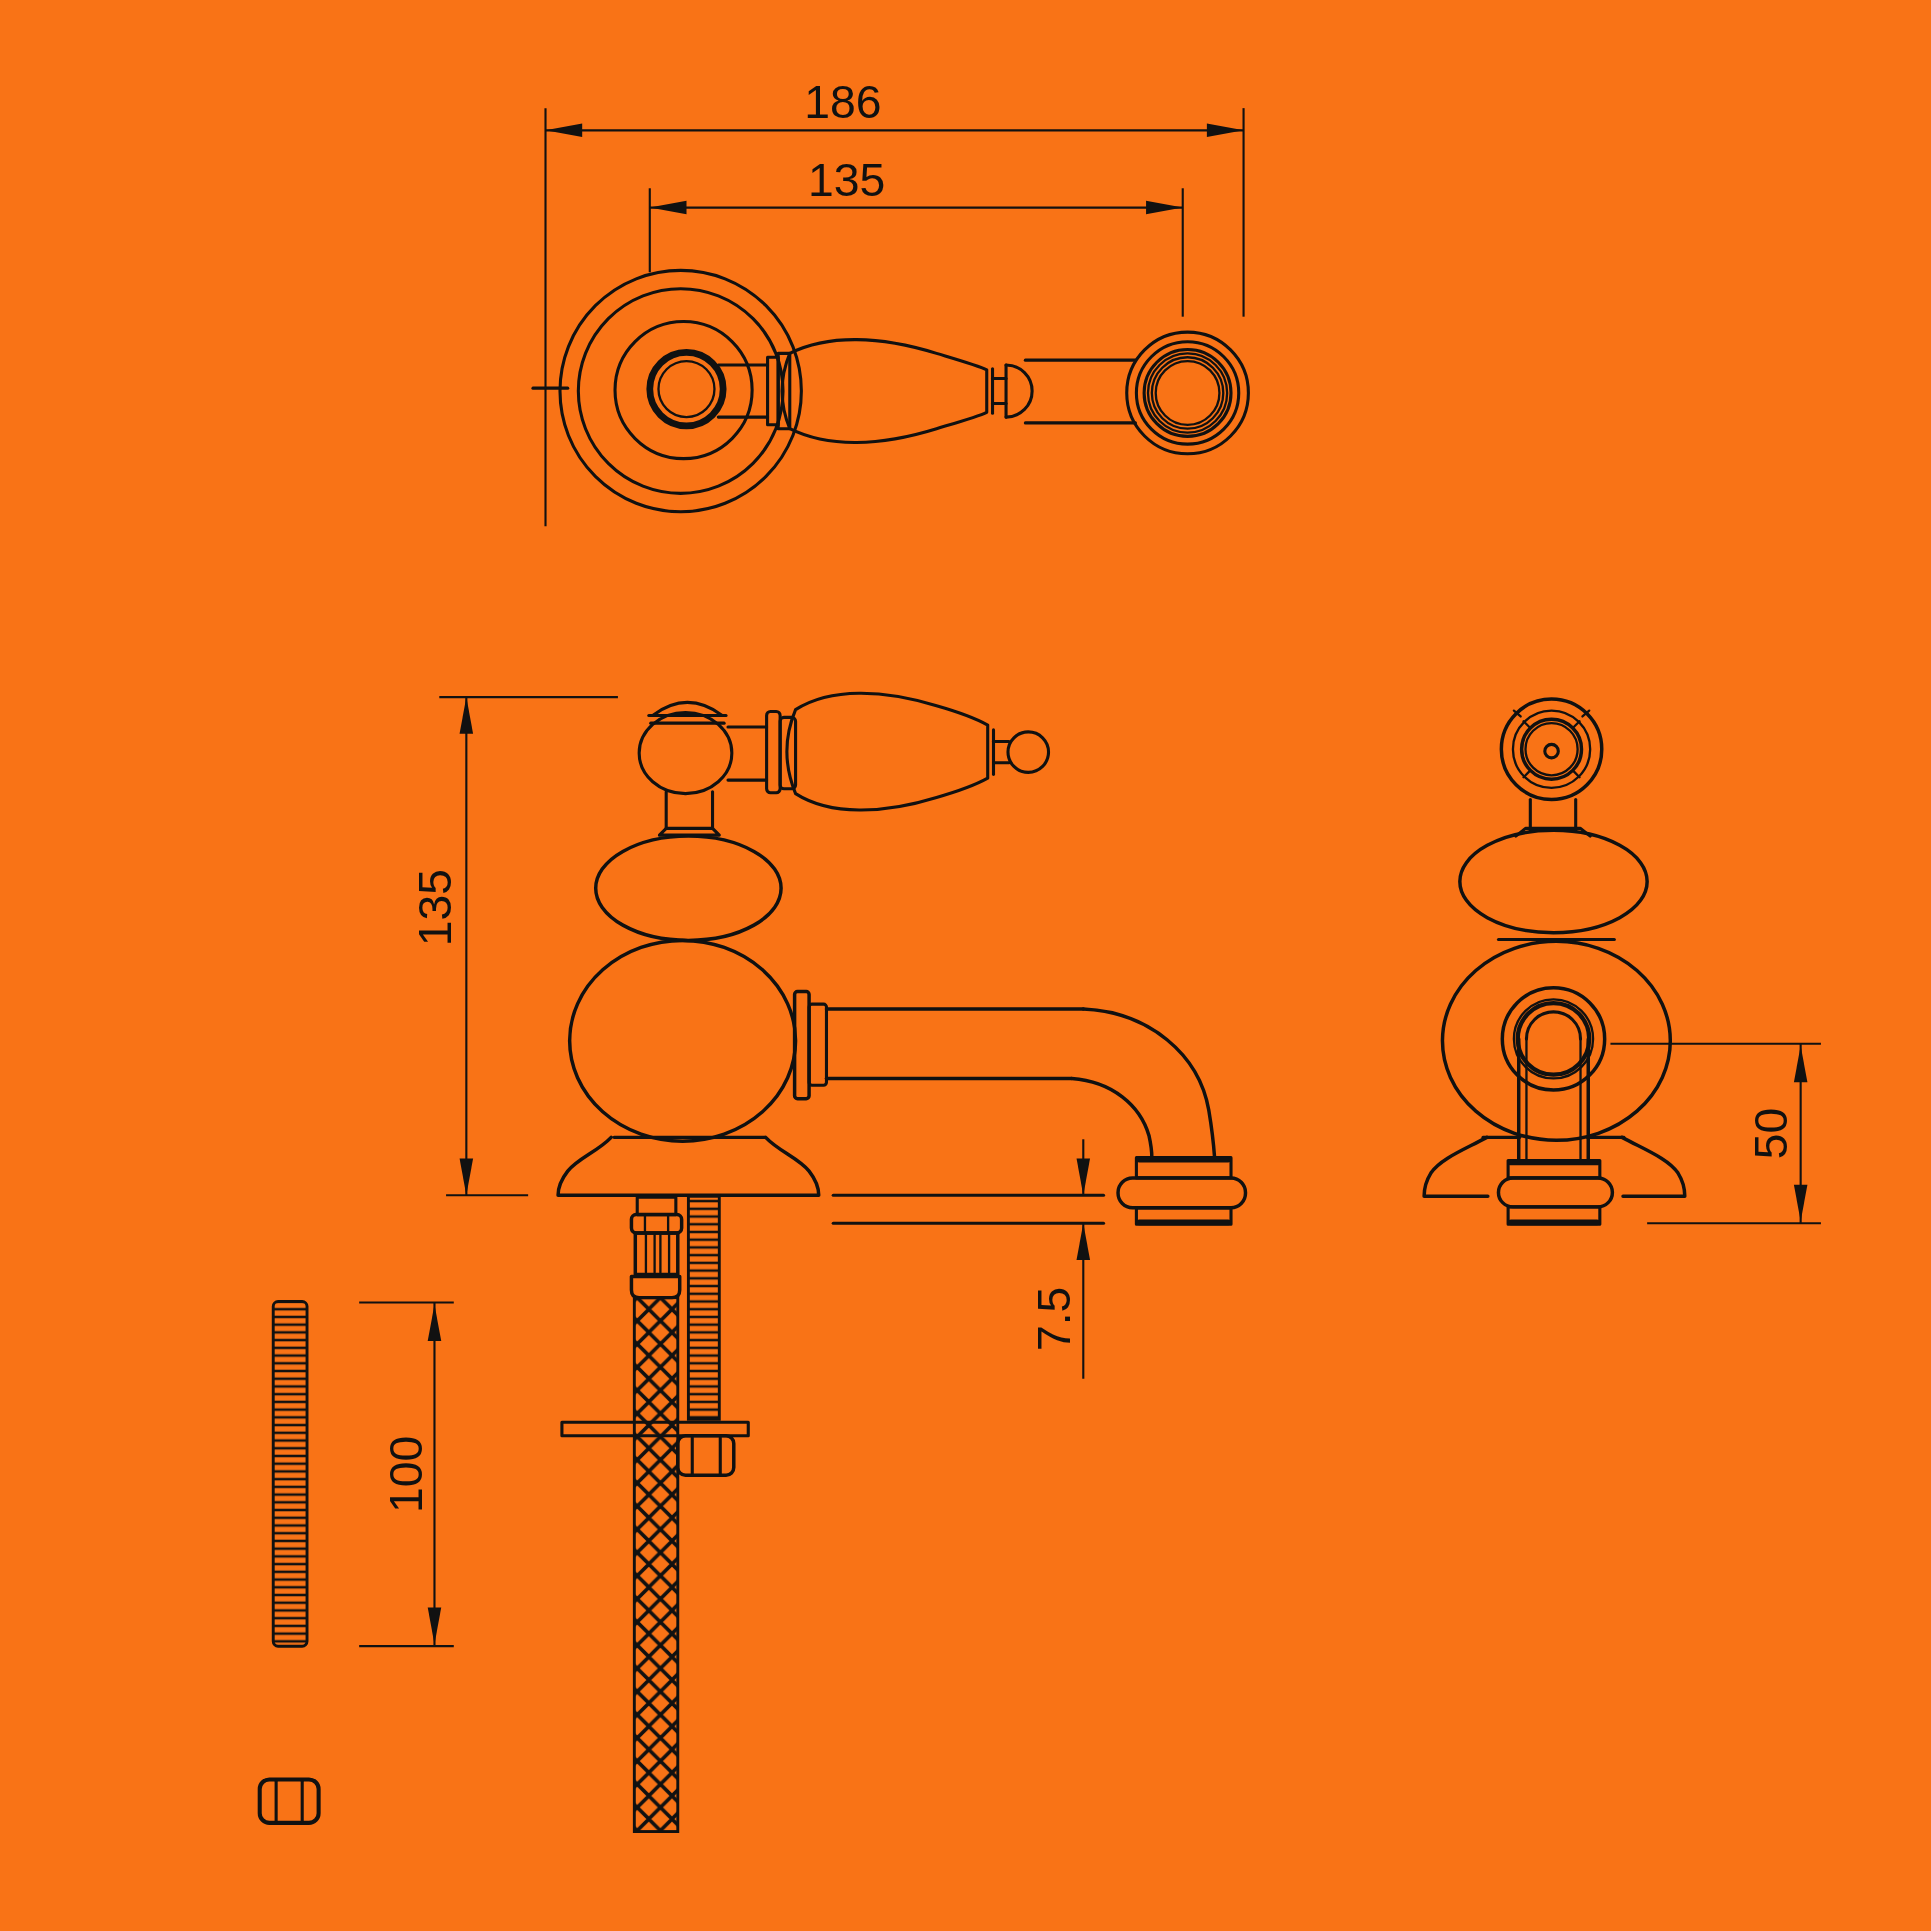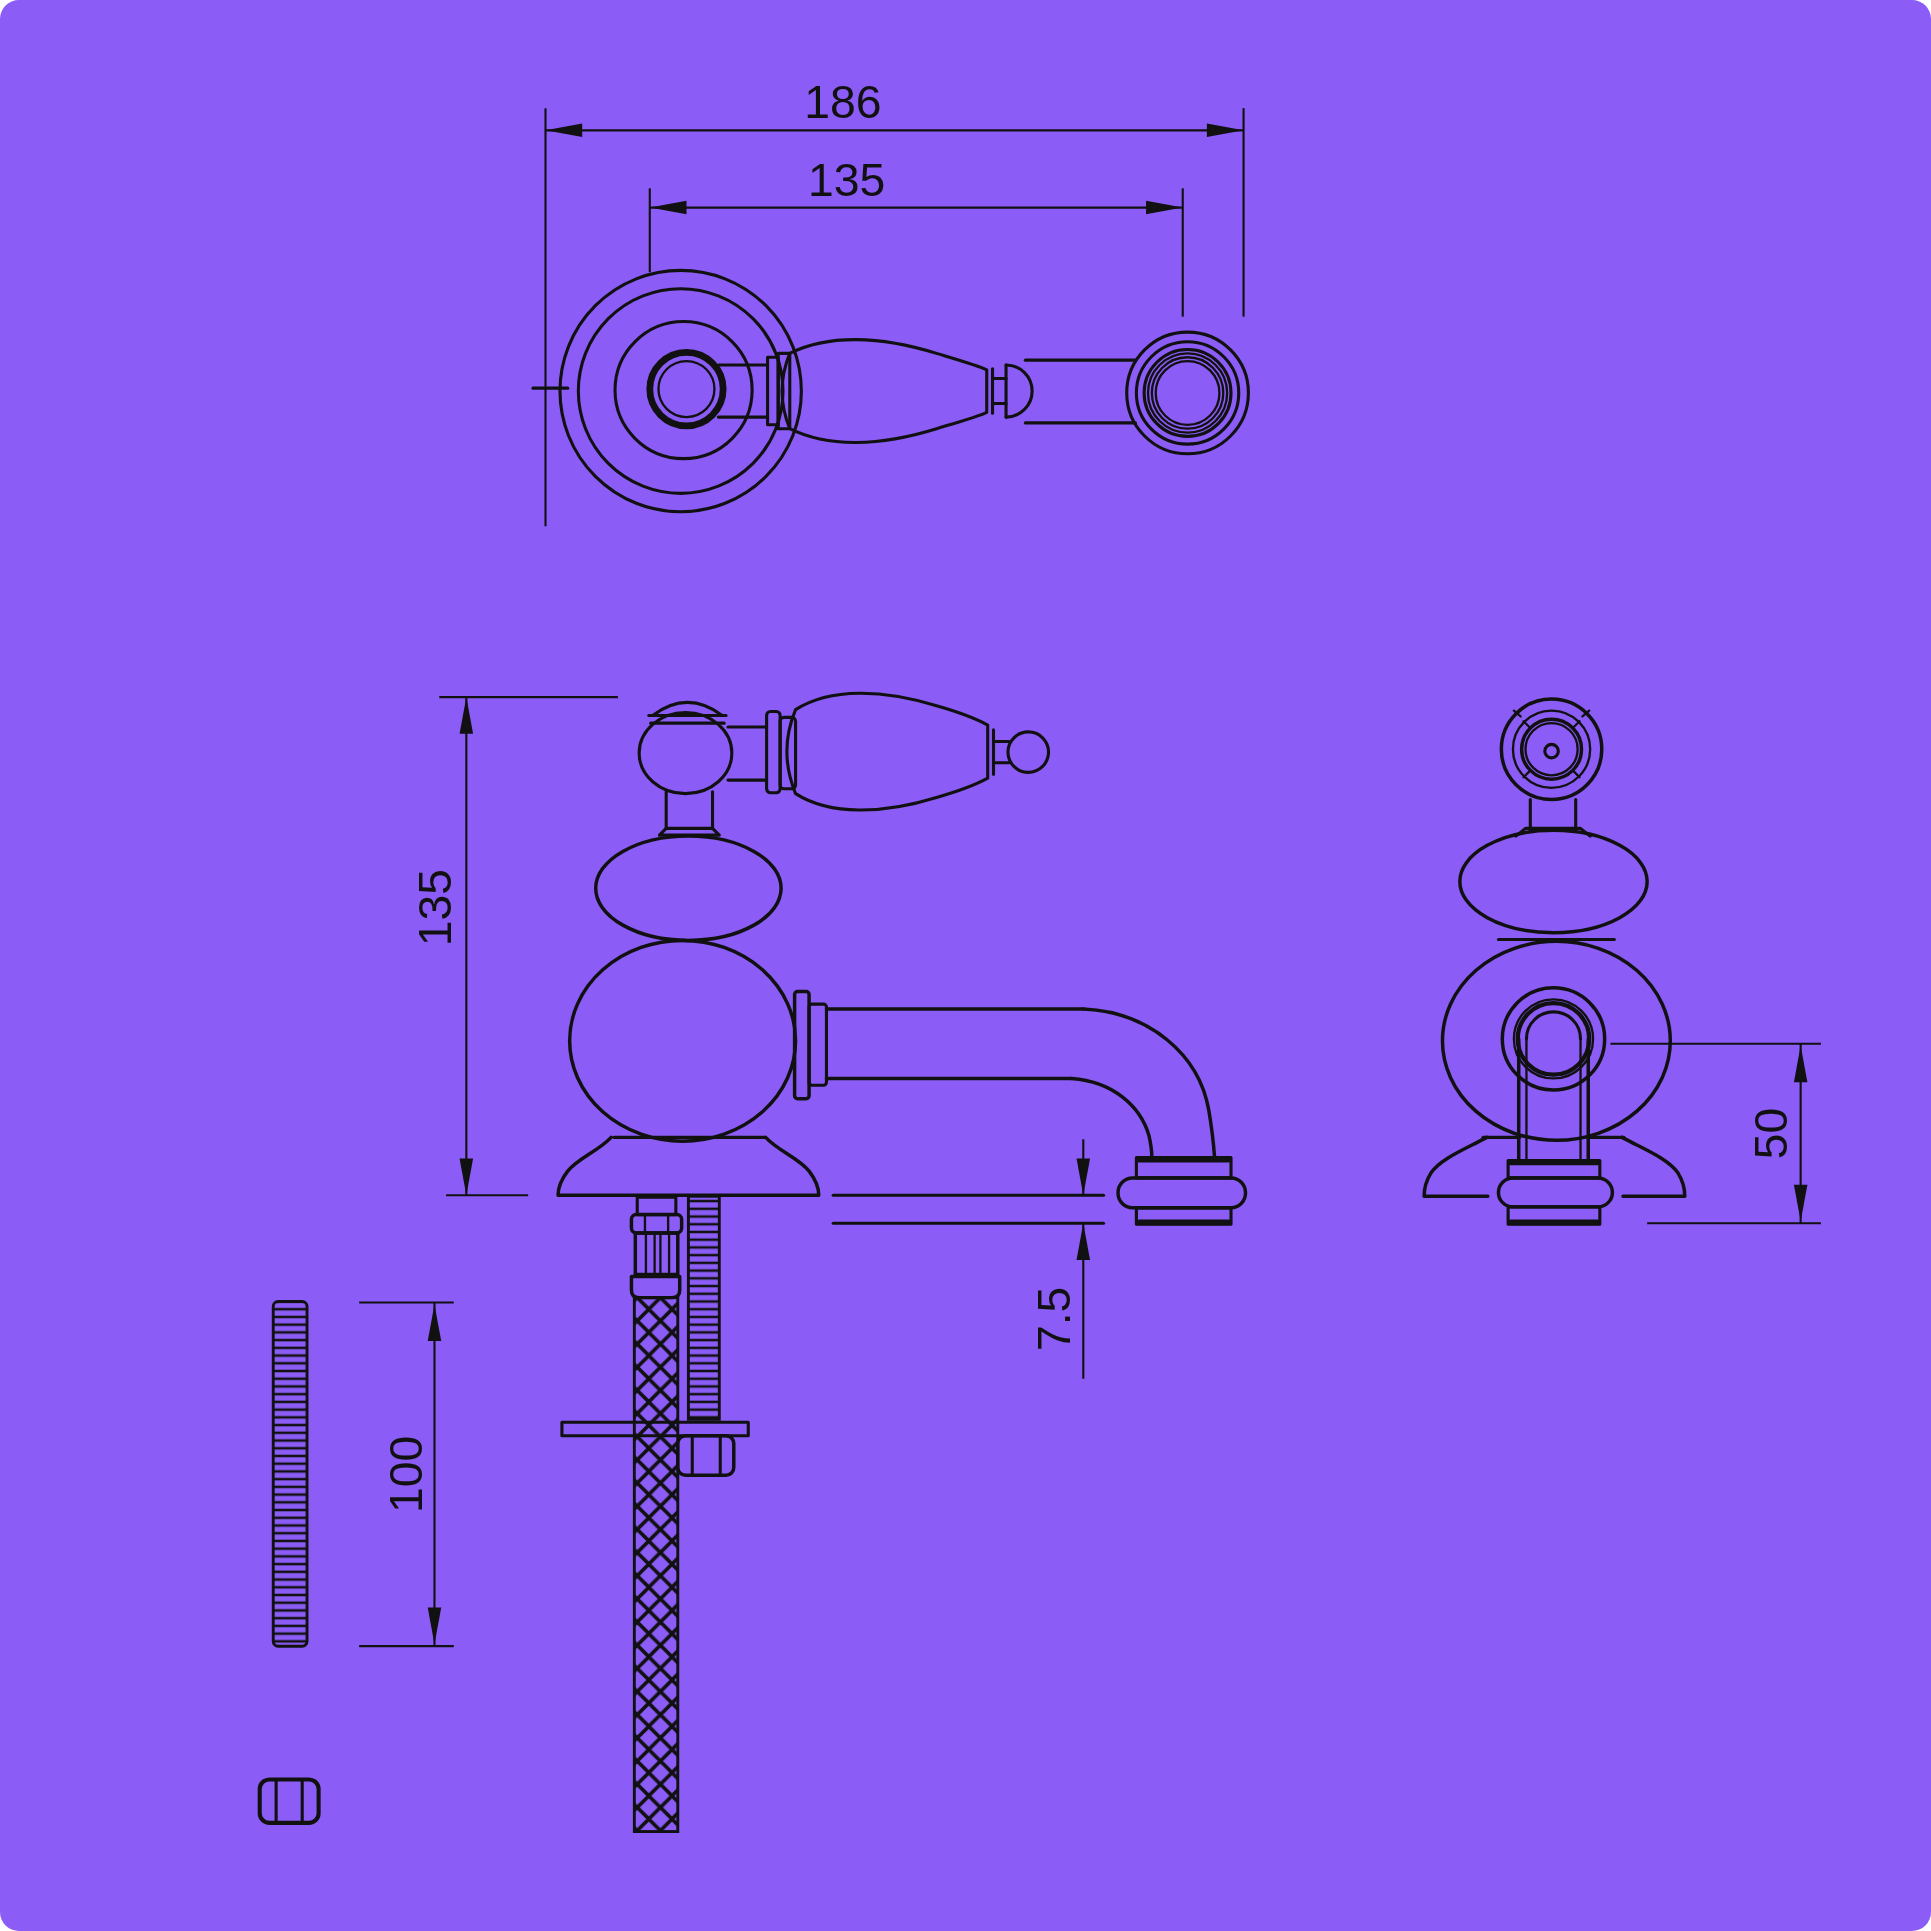--- a/index.html
+++ b/index.html
@@ -1,16 +1,16 @@
 <!DOCTYPE html>
 <html><head>
 <meta charset="utf-8">
 <style>
   html,body{margin:0;padding:0;background:#ffffff;}
-  .stage{width:1931px;height:1931px;background:#8b5cf6;position:relative;border-radius:19px;}
+  .stage{width:1931px;height:1931px;background:#f97316;position:relative;}
   svg{display:block;}
   .p  {fill:none;stroke:#111;stroke-width:3.2;stroke-linecap:round;stroke-linejoin:round;}
   .pb {fill:none;stroke:#111;stroke-width:6;stroke-linecap:round;}
   .pt {fill:none;stroke:#111;stroke-width:2.4;stroke-linecap:round;}
   .pB7{fill:none;stroke:#111;stroke-width:7;}
   .d  {fill:none;stroke:#111;stroke-width:2.2;stroke-linecap:butt;}
   .ar {fill:#111;stroke:none;}
   .dimtxt{font-family:"Liberation Sans","DejaVu Sans",sans-serif;font-size:48px;fill:#111;}
 </style>
 </head>

